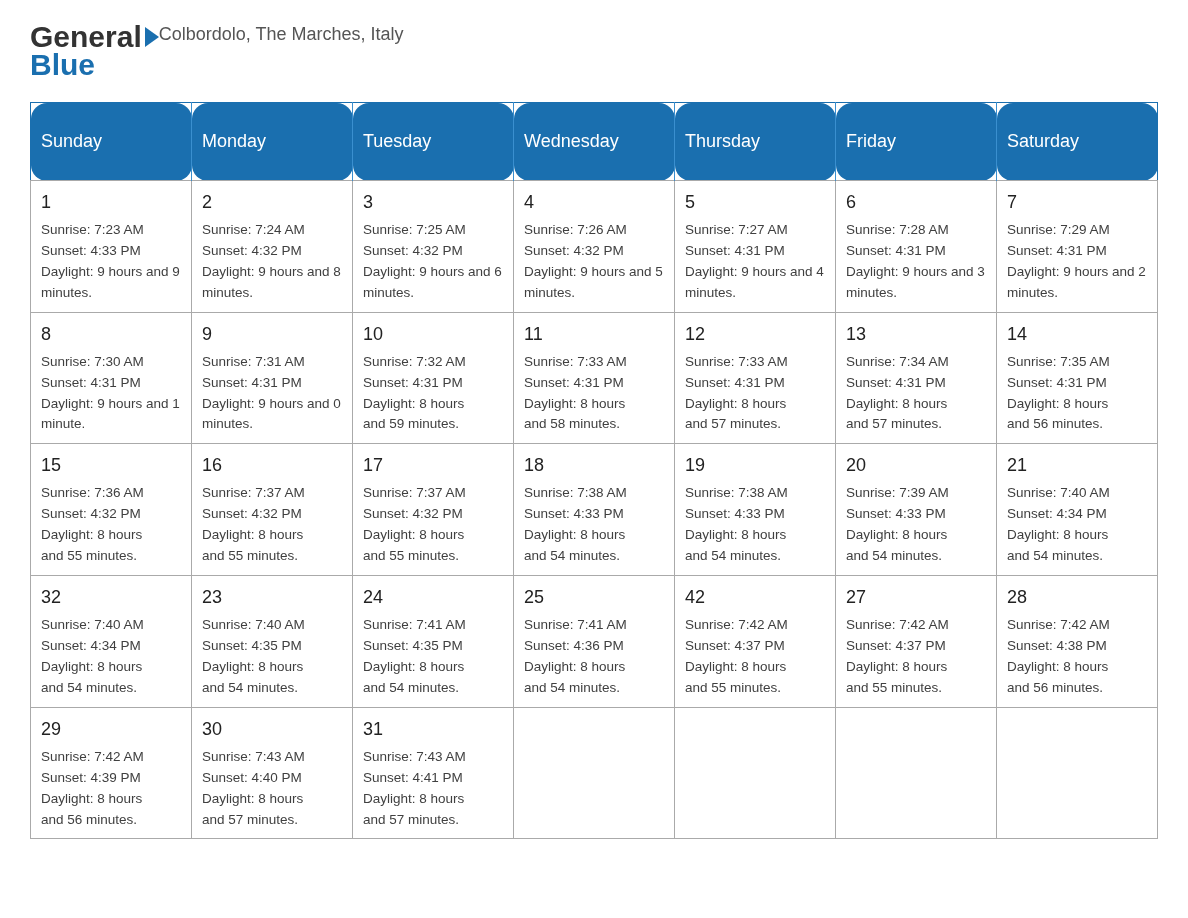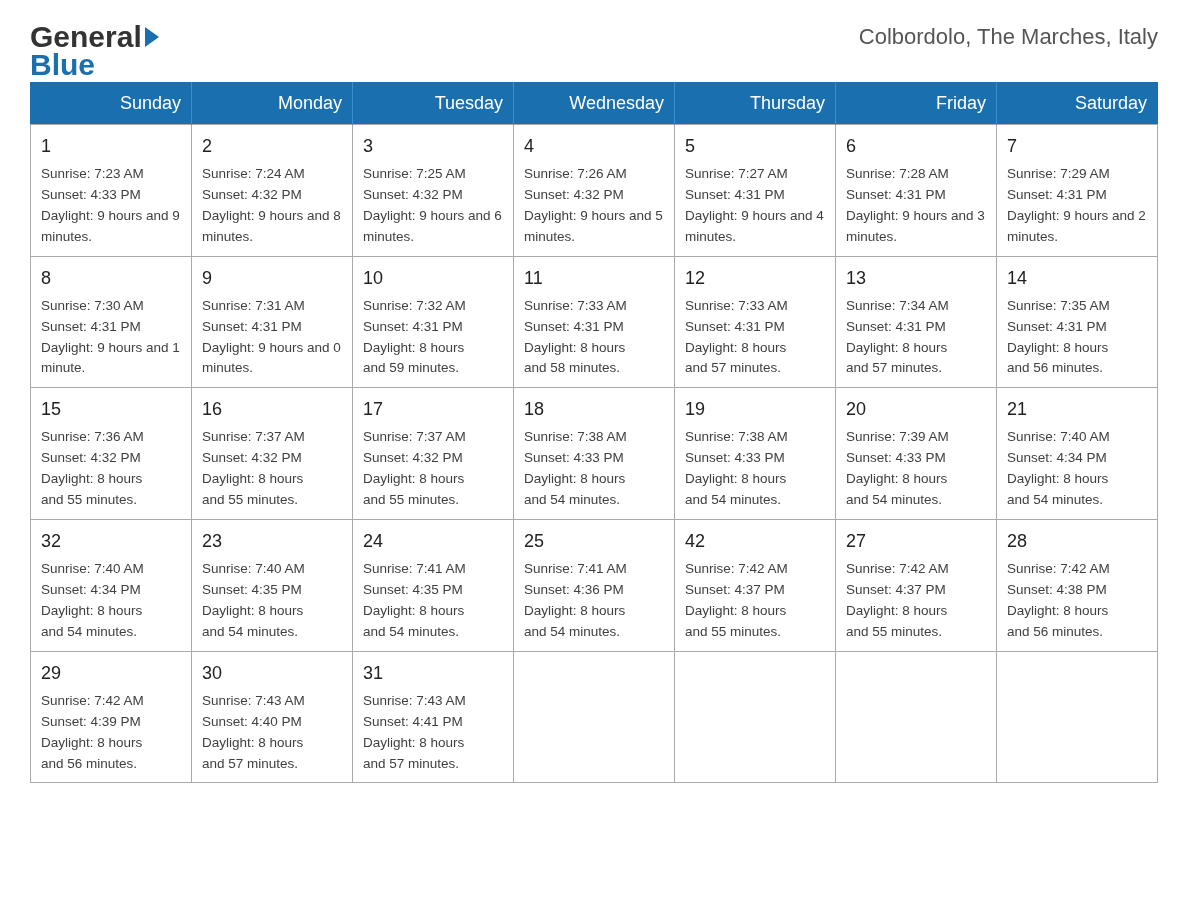--- a/index.html
+++ b/index.html
@@ -5,52 +5,52 @@
     * { box-sizing: border-box; margin: 0; padding: 0; }
     body {
       font-family: Arial, sans-serif;
       background: #fff;
       padding: 20px 30px;
       width: 1188px;
       min-height: 918px;
     }
     .header {
       display: flex;
-      justify-content: space-between;
       align-items: flex-start;
-      margin-bottom: 0;
+      margin-bottom: 20px;
     }
     .title-area {
       text-align: right;
     }
     .title-area h1 {
       font-size: 52px;
       font-weight: bold;
       color: #222;
       line-height: 1.1;
     }
     .title-area h2 {
-      font-size: 22px;
+      font-size: 18px;
       font-weight: normal;
       color: #555;
       margin-top: 4px;
     }
     .calendar {
       width: 100%;
       border-collapse: collapse;
       border: 1px solid #1a6faf;
     }
     .calendar thead tr th {
       background-color: #1a6faf;
       color: #fff;
       font-size: 18px;
       font-weight: normal;
-      padding: 10px 10px;
-      text-align: right;
+      padding: 28px 10px;
+      text-align: left;
       border-right: 1px solid #3a8fcf;
+      border-radius: 16px;
     }
     .calendar thead tr th:last-child {
       border-right: none;
     }
     .calendar tbody tr td {
       border: 1px solid #aaa;
       vertical-align: top;
       padding: 8px 10px;
       width: 14.28%;
       font-size: 13.5px;

